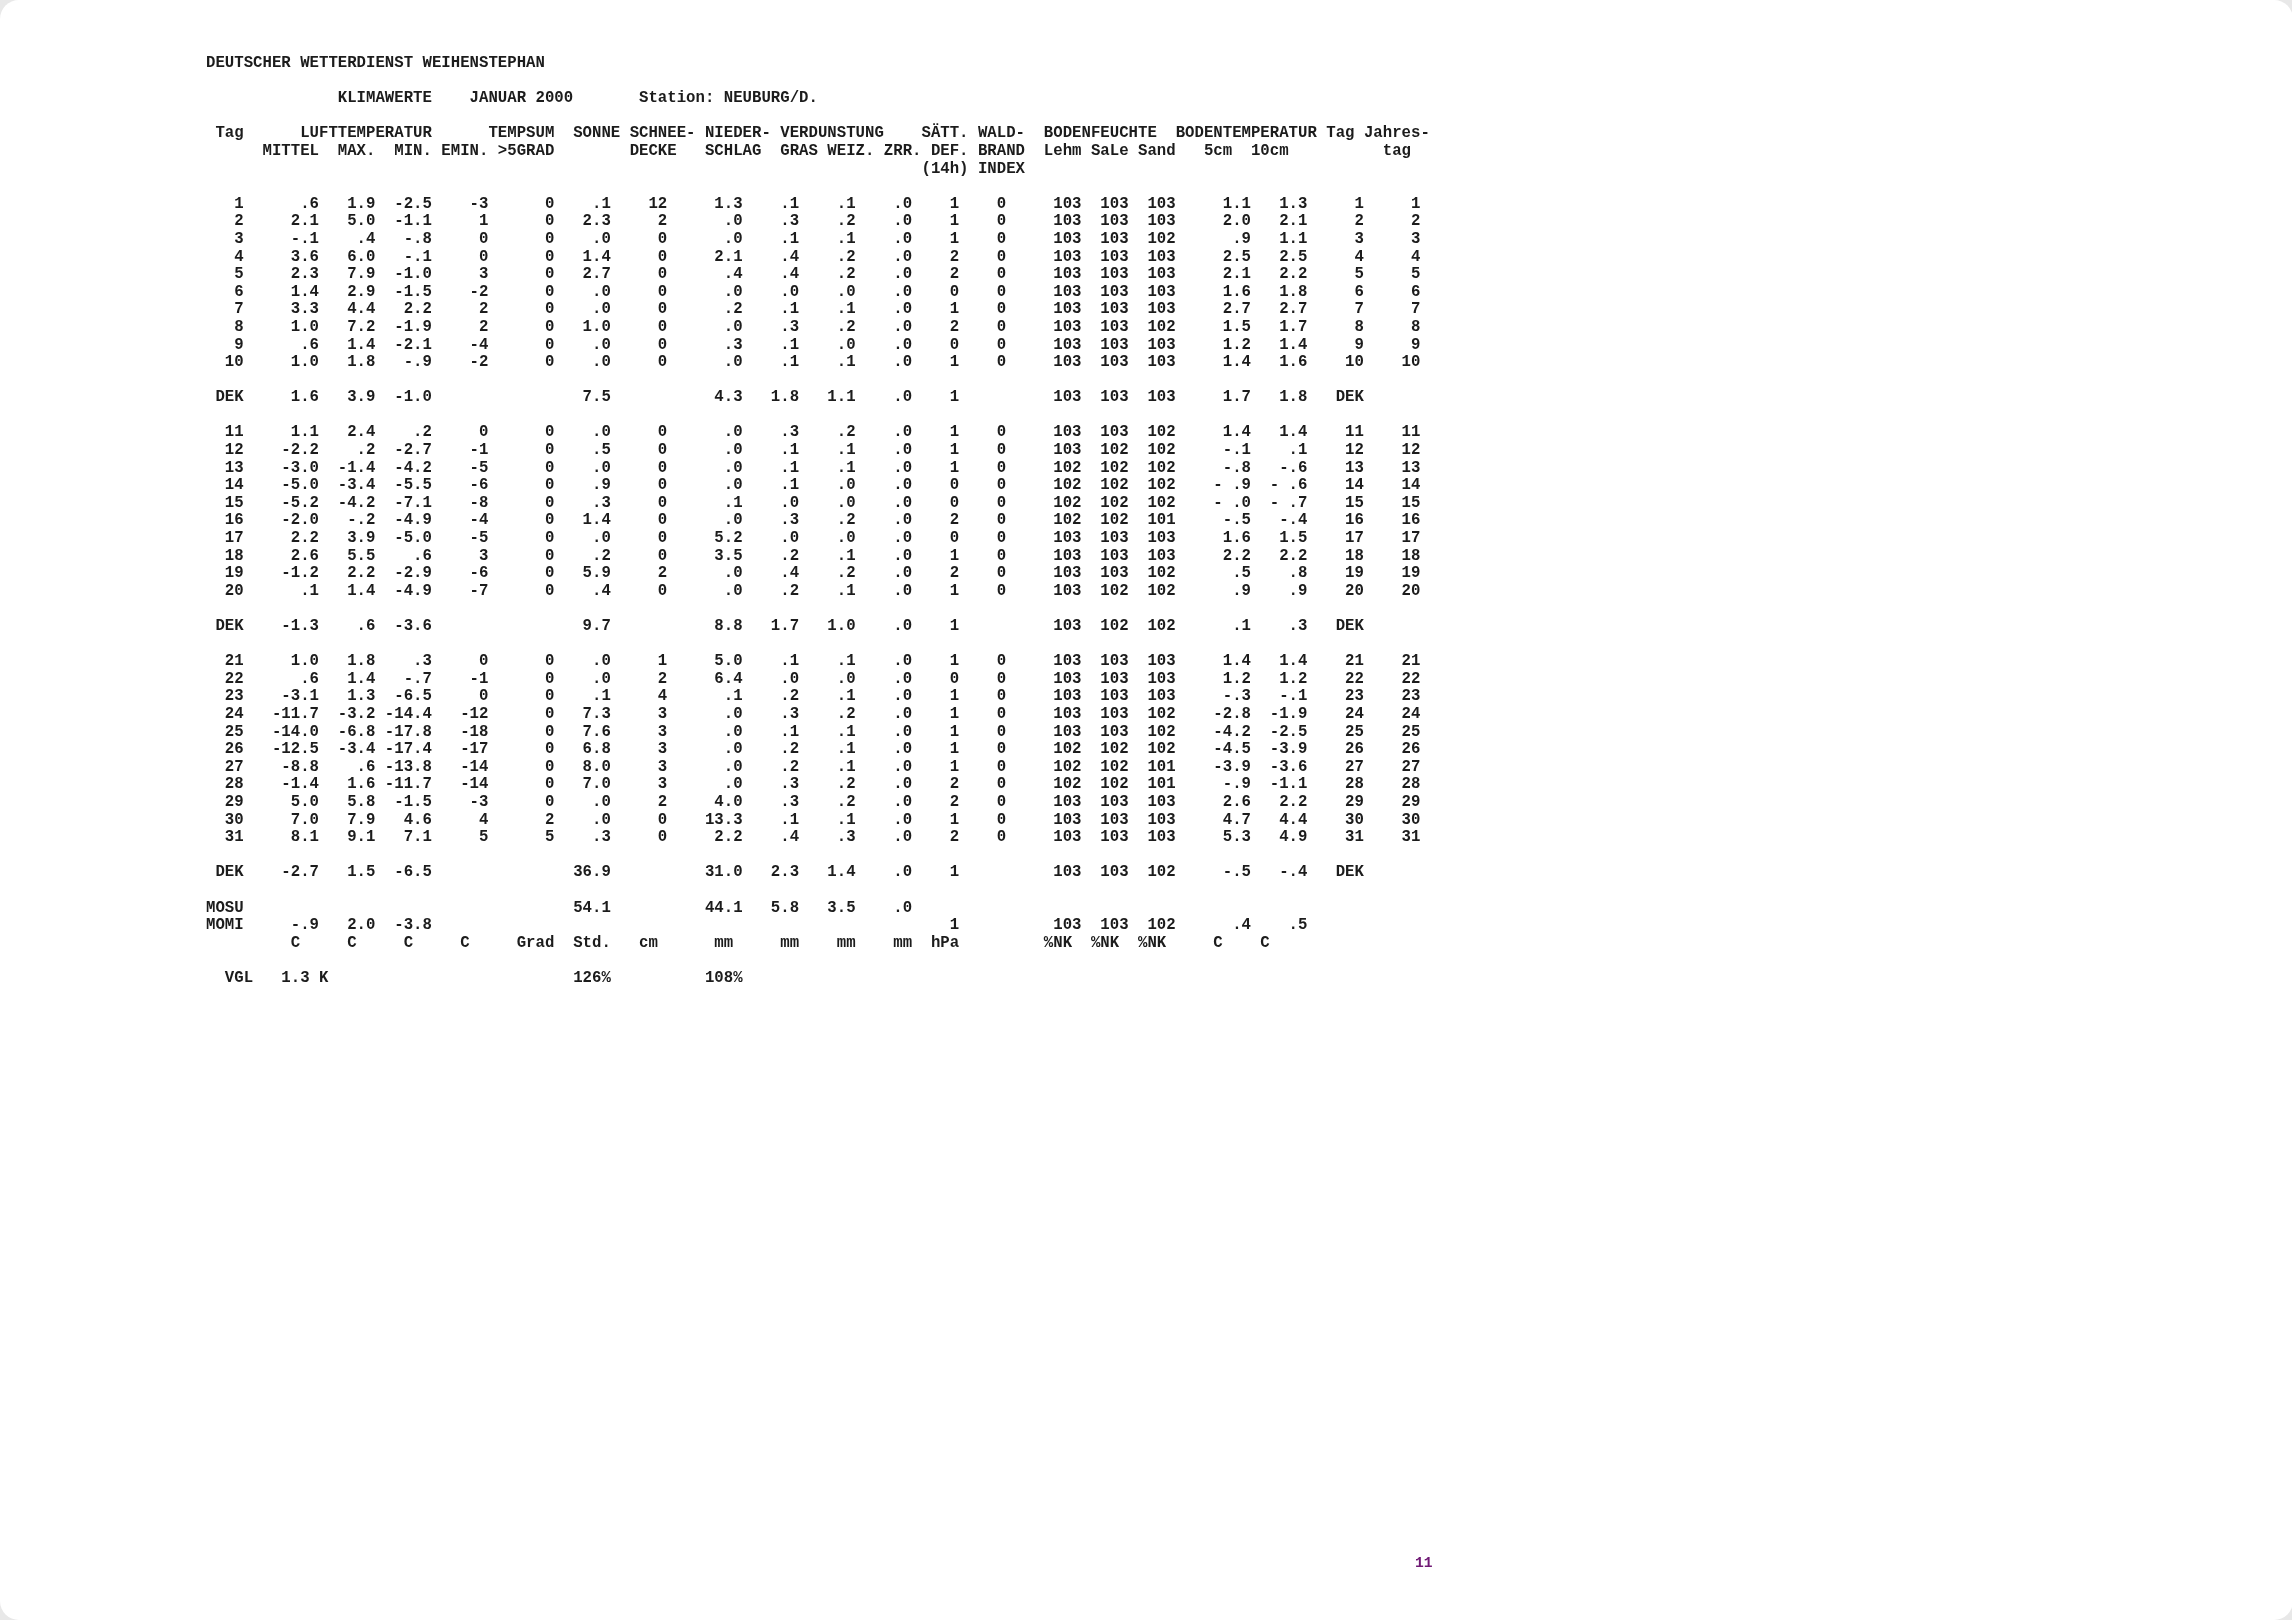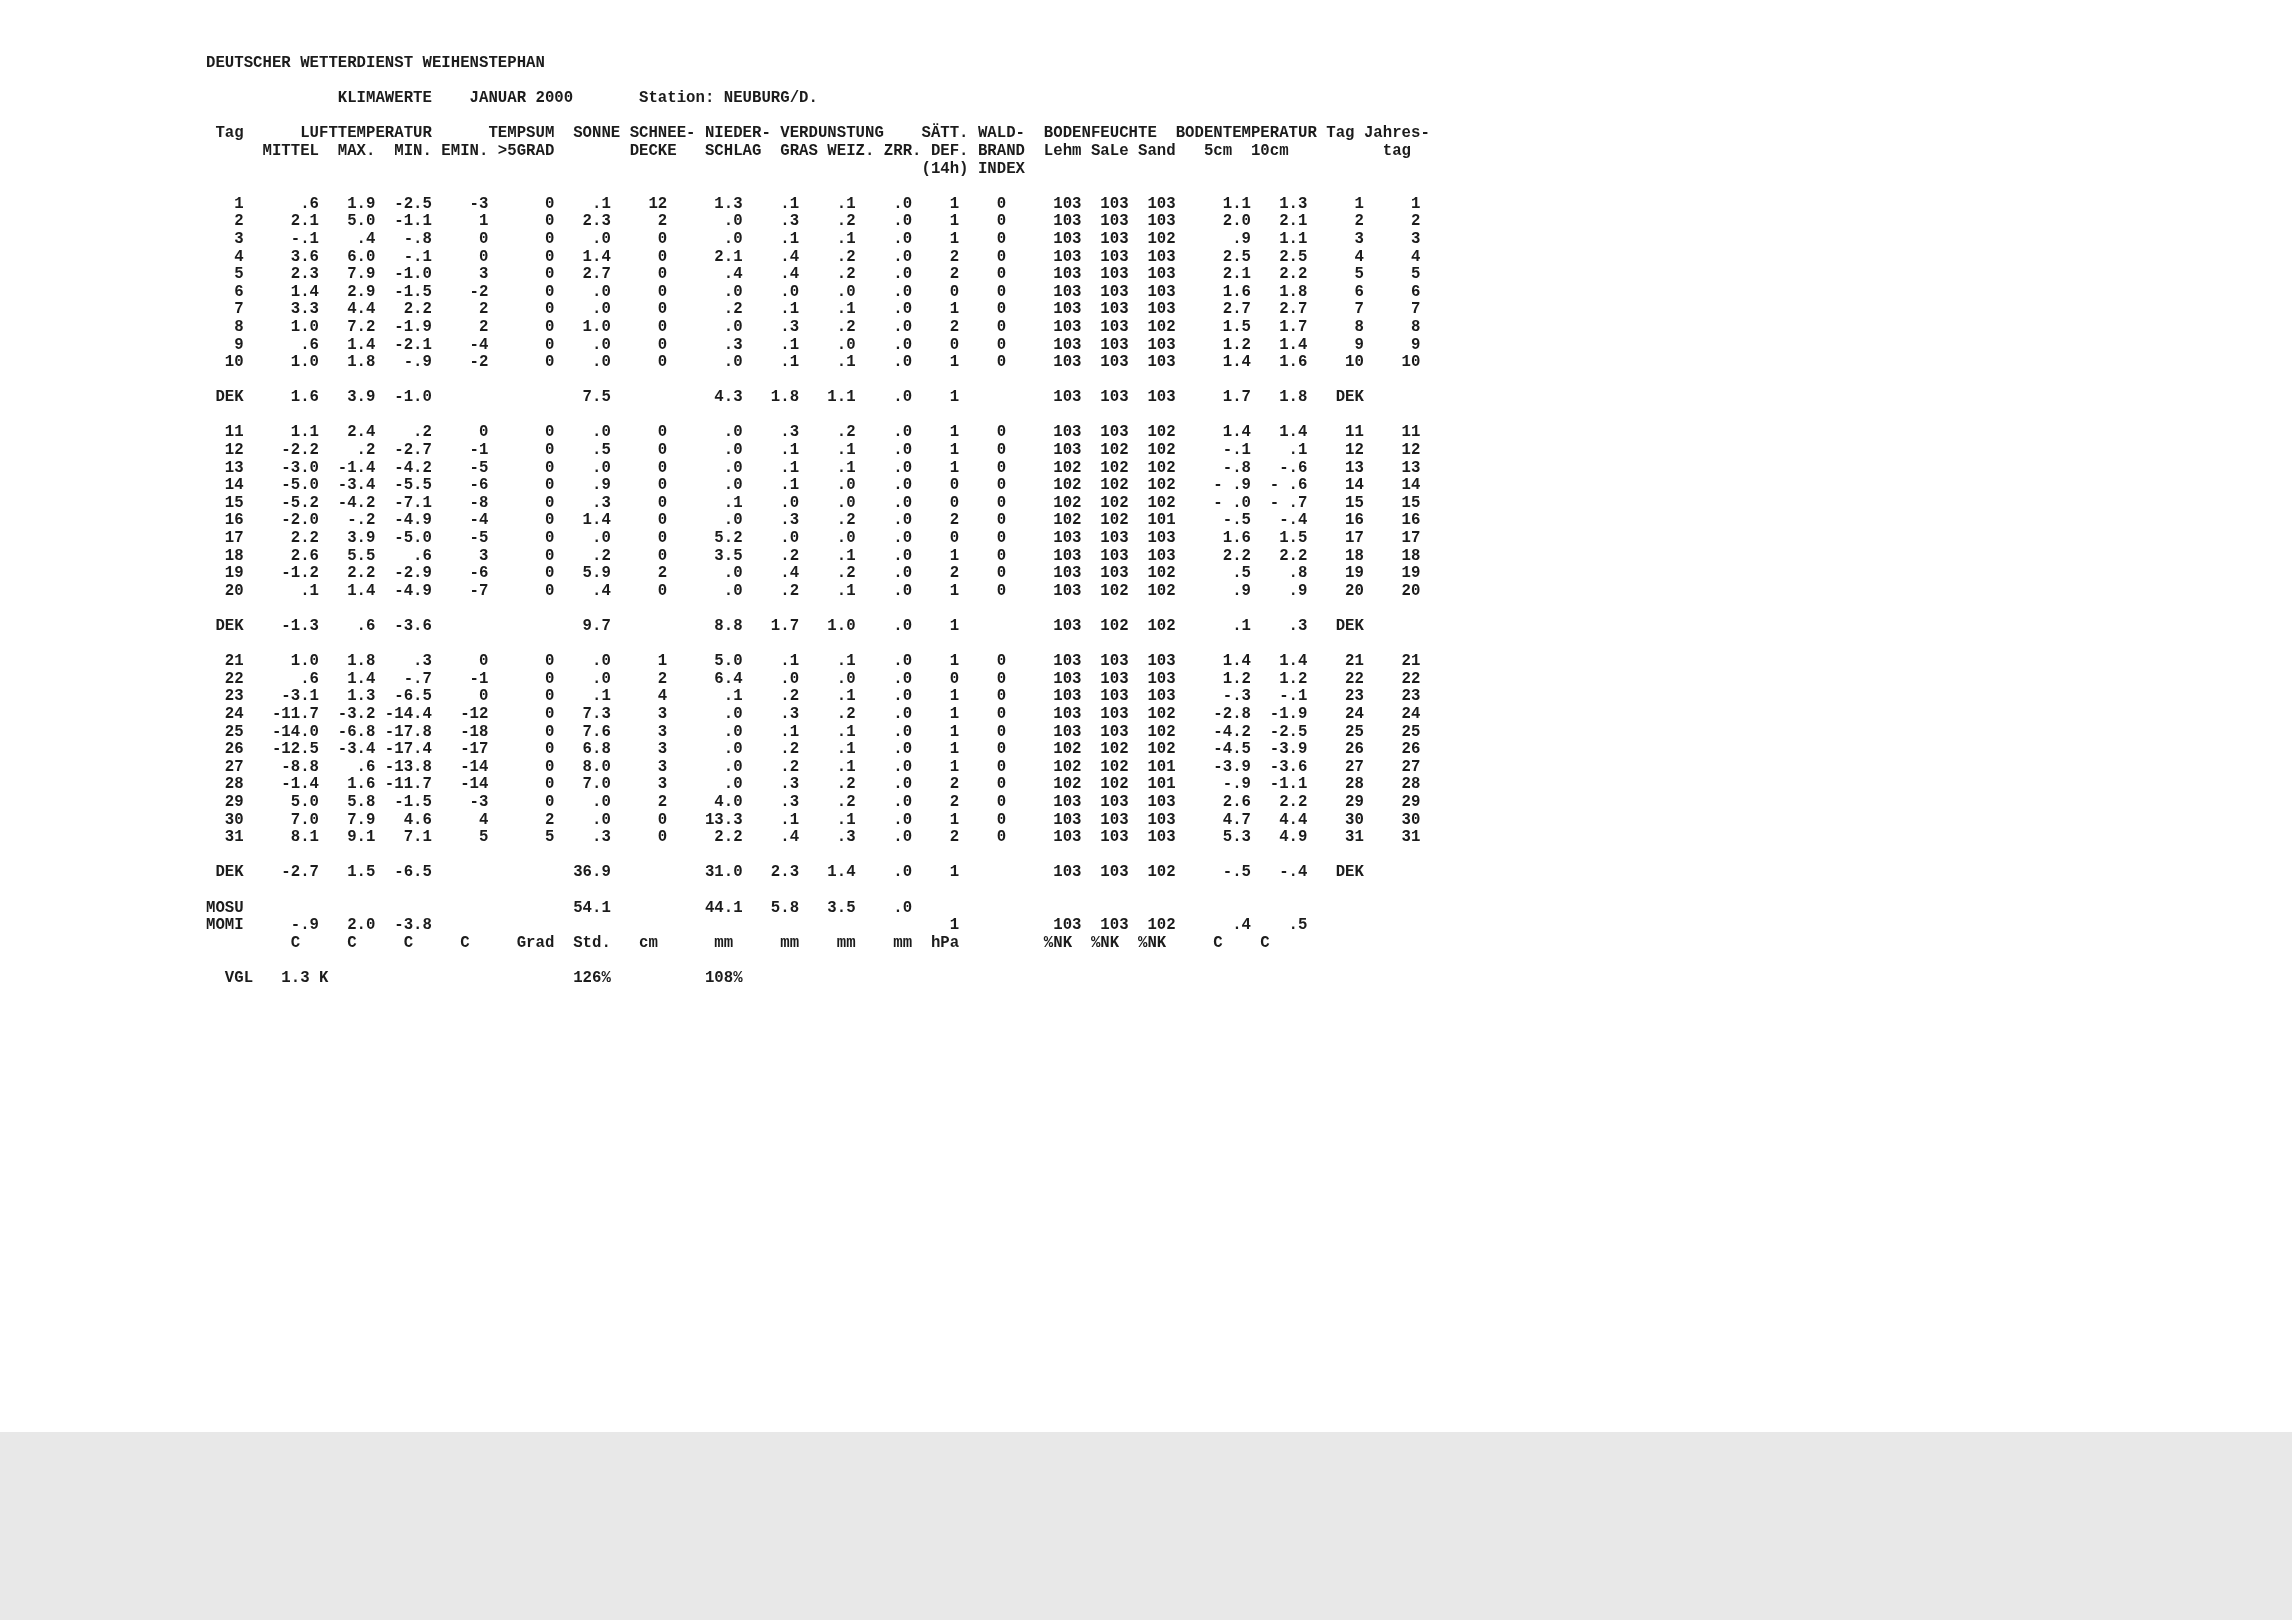--- a/index.html
+++ b/index.html
@@ -3,44 +3,45 @@
 <meta charset="utf-8">
 <style>
   html, body {
     margin: 0;
     padding: 0;
     background: #e8e8e8;
   }
   .page {
     position: relative;
     width: 2293px;
-    height: 1432px;
+    height: 1620px;
     background: #ffffff;
     overflow: hidden;
+    border-radius: 19px;
   }
   .doc {
     position: absolute;
     left: 206px;
     top: 55px;
     margin: 0;
     font-family: "Liberation Mono", "DejaVu Sans Mono", monospace;
     font-size: 15.7px;
     line-height: 17.6px;
     font-weight: bold;
     color: #1c1c1c;
     white-space: pre;
   }
   .pageno {
     position: absolute;
     left: 1415px;
     top: 1555px;
     font-family: "Liberation Mono", "DejaVu Sans Mono", monospace;
     font-size: 14.7px;
     font-weight: bold;
-    color: #15803d;
+    color: #701a75;
   }
 </style>
 </head>
 <body>
 
 <div class="page">
   <pre class="doc">DEUTSCHER WETTERDIENST WEIHENSTEPHAN
 
               KLIMAWERTE    JANUAR 2000       Station: NEUBURG/D.
 

